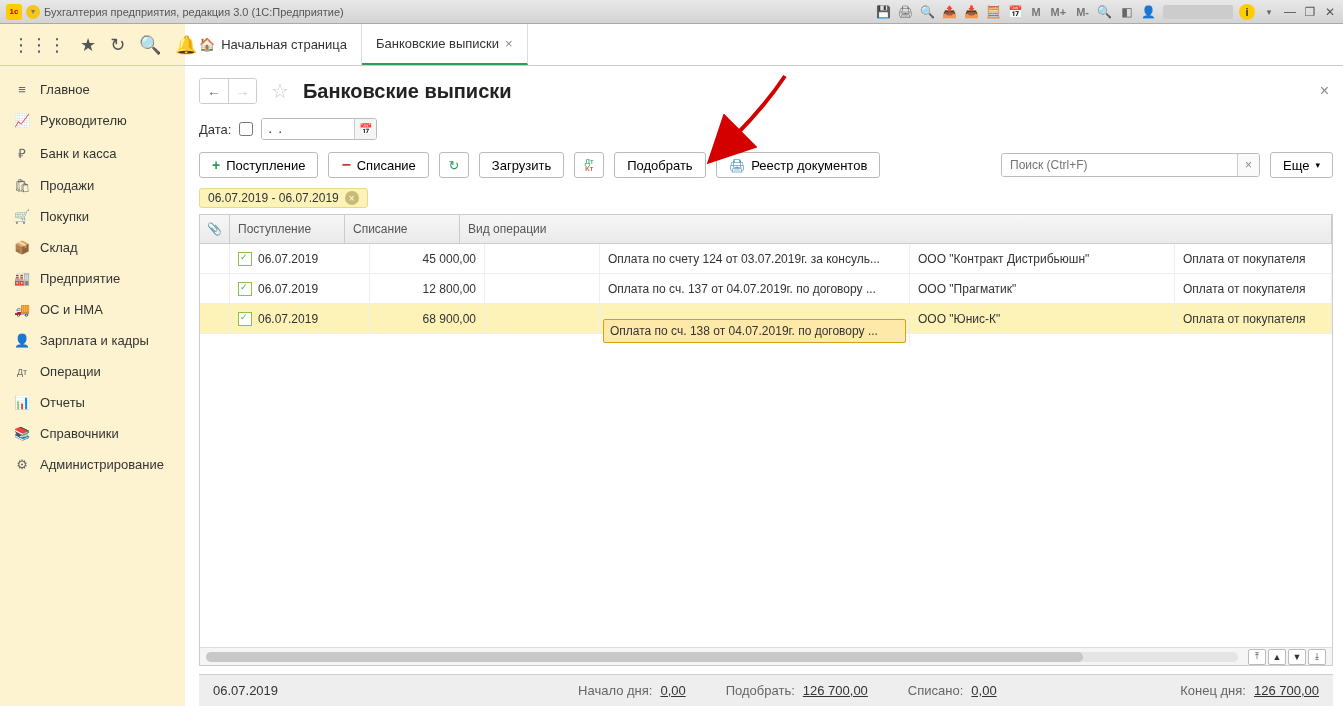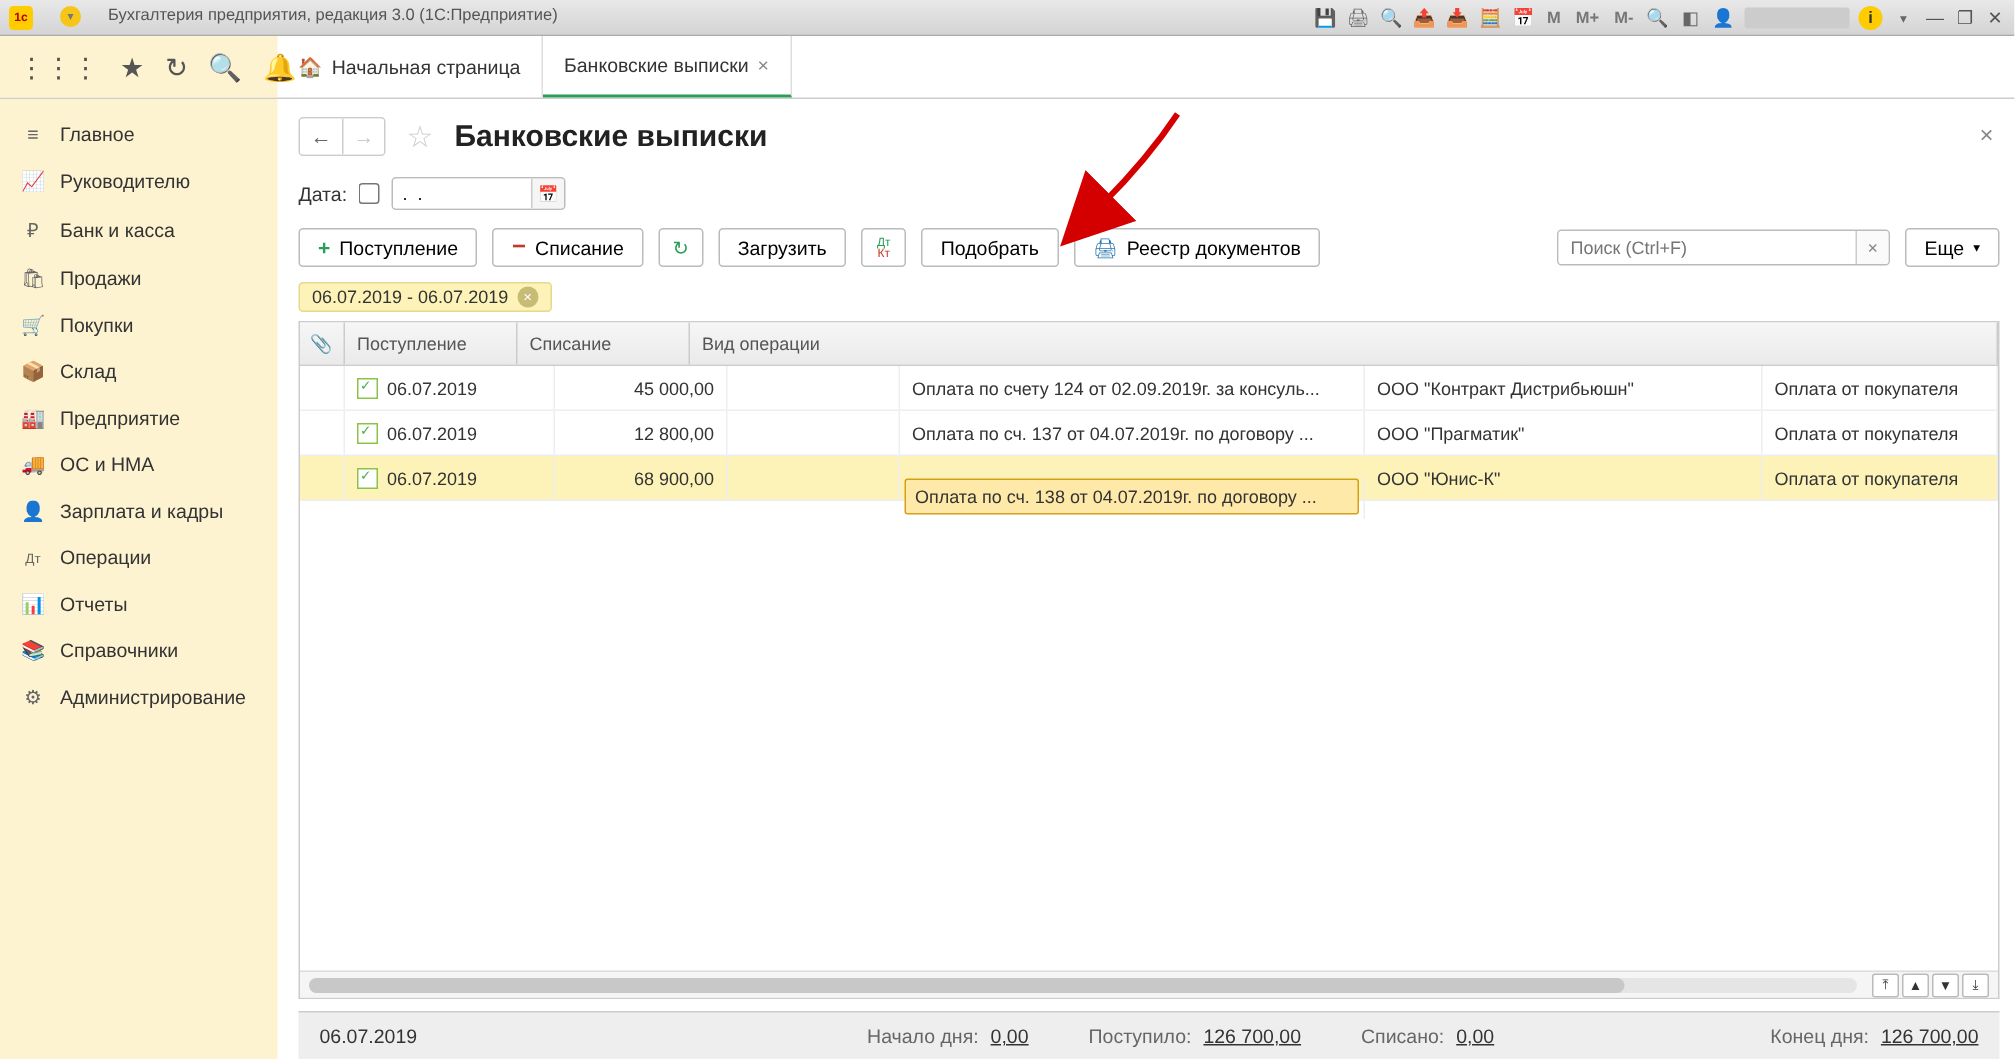--- a/index.html
+++ b/index.html
@@ -1,20 +1,20 @@
 <!DOCTYPE html>
 <html><head>
 <meta charset="utf-8">
 <style>
 * { box-sizing: border-box; margin: 0; padding: 0; }
 body { font-family: Arial, sans-serif; font-size: 12px; color: #333; background: #fff; overflow: hidden; width: 1343px; height: 706px; }
 
 
 .titlebar { height: 24px; background: linear-gradient(#e8e8e8,#d4d4d4); display: flex; align-items: center; padding: 0 6px; border-bottom: 1px solid #aaa; font-size: 11px; color: #555; }
-.titlebar-left { display: flex; gap: 18px; }
+.titlebar-left { display: flex; align-items: center; gap: 4px; }
 .titlebar-logo { width:16px; height:16px; background:#ffcc00; border-radius:3px; font-size:8px; color:#b00; font-weight:bold; display:flex; align-items:center; justify-content:center; }
 .titlebar-dropdown-icon { width:14px; height:14px; background:#f5c518; border-radius:50%; display:flex; align-items:center; justify-content:center; font-size:8px; color:#777;}
 .titlebar-right { margin-left: auto; display: flex; align-items: center; gap: 6px; }
 .titlebar-ico { width:16px; height:16px; display:flex; align-items:center; justify-content:center; color:#666; font-size:12px; cursor:pointer;}
 .m-btn { font-weight:bold; color:#777; font-size:11px; cursor:pointer; padding:0 2px;}
 .user-box { width:70px; height:14px; background:#ccc; border-radius:2px;}
 .info-ico { width:16px; height:16px; border-radius:50%; background:#fc0; color:#333; font-weight:bold; font-size:11px; display:flex; align-items:center; justify-content:center;}
 .win-btn { width:14px; font-size:12px; color:#555; cursor:pointer; text-align:center;}
 
 
@@ -50,21 +50,21 @@
 .date-input-wrap { display:flex; border:1px solid #bbb; border-radius:3px; overflow:hidden;}
 .date-input { border:none; width:92px; padding:3px 6px; font-size:12px; outline:none;}
 .date-cal-btn { width:22px; border-left:1px solid #ccc; background:#f5f5f5; display:flex; align-items:center; justify-content:center; cursor:pointer; font-size:11px;}
 
 .toolbar { display:flex; align-items:center; gap:10px; margin-bottom:10px;}
 .btn { border:1px solid #bbb; background:#fff; border-radius:3px; padding:4px 12px; font-size:13px; cursor:pointer; display:flex; align-items:center; gap:6px; height:26px;}
 .btn .plus { color:#2a9d58; font-weight:bold; font-size:14px;}
 .btn .minus { color:#c0392b; font-weight:bold; font-size:16px;}
 .btn-icon-only { width:30px; padding:0; justify-content:center;}
 .btn-print-ico { color:#2a7ab0;}
-.search-wrap { margin-left:auto; display:flex; border:1px solid #bbb; border-radius:3px; overflow:hidden; width:222px;}
+.search-wrap { margin-left:auto; display:flex; border:1px solid #bbb; border-radius:3px; overflow:hidden; width:259px;}
 .search-input { flex:1; border:none; padding:4px 8px; font-size:12px; outline:none;}
 .search-clear { width:22px; border-left:1px solid #ccc; display:flex; align-items:center; justify-content:center; cursor:pointer; color:#888; background:#fafafa;}
 .more-btn { }
 
 .filter-chip { display:inline-flex; align-items:center; gap:6px; background:#fdf3b8; border:1px solid #e6d98a; border-radius:3px; padding:2px 8px; margin-bottom:6px; font-size:12px;}
 .chip-x { width:14px; height:14px; border-radius:50%; background:#c7bb76; color:#fff; font-size:10px; display:flex; align-items:center; justify-content:center; cursor:pointer;}
 
 .grid { border:1px solid #ccc; flex:1; display:flex; flex-direction:column; min-height:0;}
 .grid-head { display:flex; background:linear-gradient(#f6f6f6,#eaeaea); border-bottom:1px solid #ccc; font-size:12px;}
 .grid-body { flex:1; overflow:hidden; background:#fff;}
@@ -302,21 +302,21 @@
               <span class="doc-ico"></span>
               <span>06.07.2019</span>
             </div>
           <div class="cell c-in">
               <span>45 000,00</span>
             </div>
           <div class="cell c-out">
               <span></span>
             </div>
           <div class="cell c-purpose">
-              <span>Оплата по счету 124 от 02.09.2019г. за консуль...</span>
+              <span>Оплата по счету 124 от 03.07.2019г. за консуль...</span>
             </div>
           <div class="cell c-contr">
               <span>ООО "Контракт Дистрибьюшн"</span>
             </div>
           <div class="cell c-type">
               <span>Оплата от покупателя</span>
             </div>
         </div>
         <div class="grid-row">
           <div class="cell c-clip"></div>
@@ -378,21 +378,21 @@
       </div>
     </div>
 
     <div class="statusbar">
       <span>06.07.2019</span>
       <div class="status-group" style="margin-left:260px;">
           <span class="status-lbl">Начало дня:</span>
           <span class="status-val">0,00</span>
         </div>
       <div class="status-group">
-          <span class="status-lbl">Поступило:</span>
+          <span class="status-lbl">Подобрать:</span>
           <span class="status-val">126 700,00</span>
         </div>
       <div class="status-group">
           <span class="status-lbl">Списано:</span>
           <span class="status-val">0,00</span>
         </div>
       <div class="status-group" style="margin-left:auto;">
           <span class="status-lbl">Конец дня:</span>
           <span class="status-val">126 700,00</span>
         </div>

